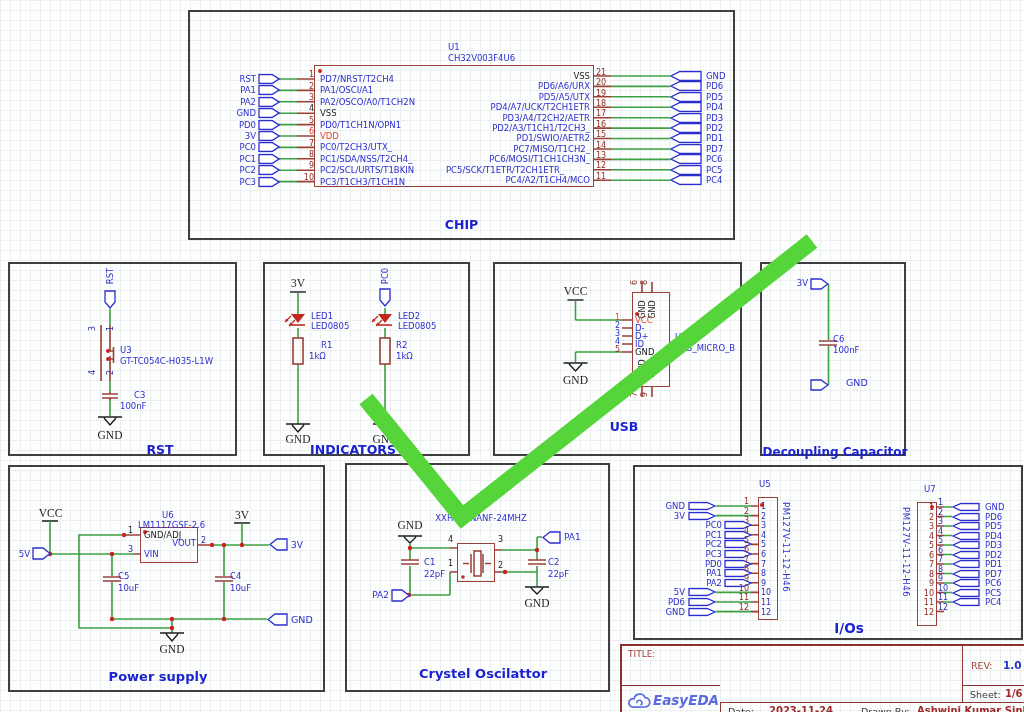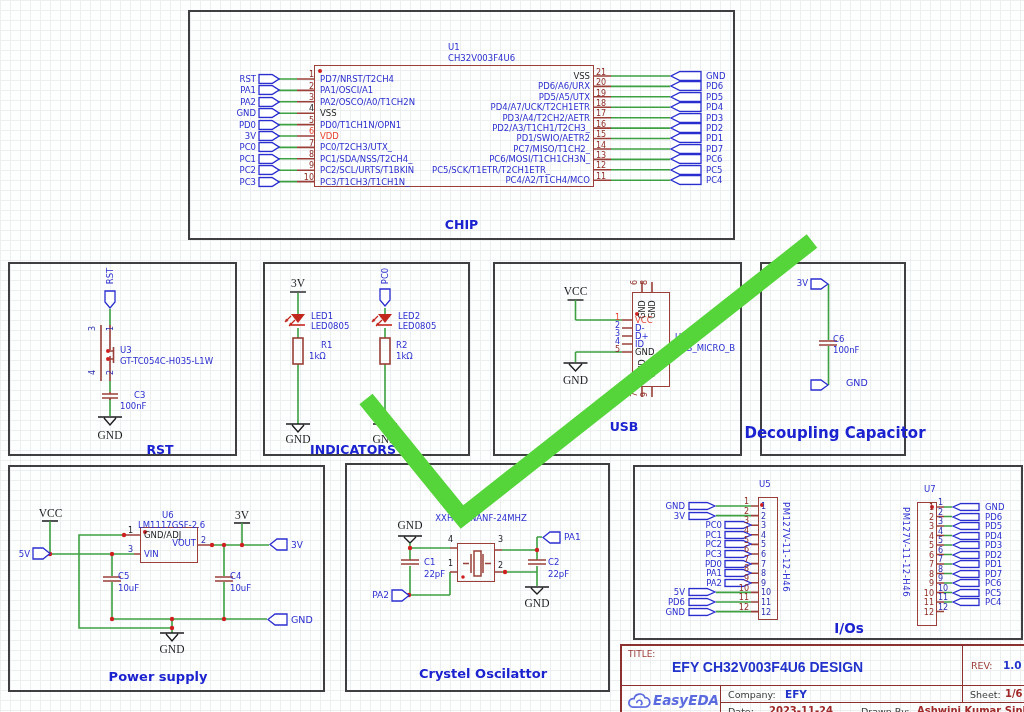--- a/index.html
+++ b/index.html
@@ -218,21 +218,21 @@
     </div>
       <div class="prow" style="height:10.42px">
       <span class="lbl c" style="left:0;width:170px;text-align:right">PC6/MOSI/T1CH1CH3N_</span>
       <span class="pnum" style="left:176px;width:20px;top:-3px">13</span>
       <svg class="pp c" style="left:250px" width="32" height="11">
           <path d="M31 1H10L1 5.5L10 10H31Z"></path>
         </svg>
       <span class="lbl c" style="left:286px">PC6</span>
     </div>
       <div class="prow" style="height:10.42px">
-      <span class="lbl c" style="left:12px;width:170px;text-align:left">PC5/SCK/T1ETR/T2CH1ETR_</span>
+      <span class="lbl c" style="left:0;width:170px;text-align:center">PC5/SCK/T1ETR/T2CH1ETR_</span>
       <span class="pnum" style="left:176px;width:20px;top:-3px">12</span>
       <svg class="pp c" style="left:250px" width="32" height="11">
           <path d="M31 1H10L1 5.5L10 10H31Z"></path>
         </svg>
       <span class="lbl c" style="left:286px">PC5</span>
     </div>
       <div class="prow" style="height:10.42px">
       <span class="lbl c" style="left:0;width:170px;text-align:right">PC4/A2/T1CH4/MCO</span>
       <span class="pnum" style="left:176px;width:20px;top:-3px">11</span>
       <svg class="pp c" style="left:250px" width="32" height="11">
@@ -361,21 +361,21 @@
   <span class="abs lbl" style="left:14px;top:14px;width:32px;text-align:right">3V</span>
   <svg class="pp abs" style="left:48px;top:14px" width="19" height="12">
       <path d="M1 1H11L18 6L11 11H1Z"></path>
     </svg>
   <span class="abs rf" style="left:71px;top:70px">C6</span>
   <span class="abs rf" style="left:71px;top:81px">100nF</span>
   <svg class="pp abs" style="left:48px;top:115px" width="19" height="12">
       <path d="M1 1H11L18 6L11 11H1Z"></path>
     </svg>
   <span class="abs lbl" style="left:84px;top:113px;font-size:9.5px">GND</span>
-  <span class="bt" style="left:73px;top:160px;font-size:15px">Decoupling Capacitor</span>
+  <span class="bt" style="left:73px;top:181px;font-size:12px">Decoupling Capacitor</span>
 </div>
 
 <div class="blk" style="left:8px;top:465px;width:317px;height:227px">
   <svg class="lay">
     <path class="k" d="M32 54H48M224 56H240"></path>
     <path class="w" d="M40 54V87M40 87H124M102 87V109M102 115V152M102 152H257M114 68H69V161H162M162 152V166M202 78H259M232 56V78M214 78V109M214 115V152"></path>
     <path class="m" d="M114 68H130M124 87H130M188 78H202M93 110H111M93 114H111M205 110H223M205 114H223"></path>
     <path class="k" d="M150 166H174M156 167L162 174L168 167"></path>
     <circle class="j" cx="40" cy="87" r="2.2"></circle>
       <circle class="j" cx="102" cy="87" r="2.2"></circle>
@@ -670,36 +670,31 @@
       <span class="pnum nvy" style="left:21px;width:16px;top:-4px">12</span>
 
     </div>
     </div>
   <span class="bt" style="left:214px;top:153px;font-size:13.5px">I/Os</span>
 </div>
 
 <div class="tbl" style="left:620px;top:644px;width:520px;height:70px">
   <div class="cell" style="left:0;top:0;width:340px;height:39px">
     <span class="abs tbl-lab" style="left:6px;top:3px">TITLE:</span>
-    <span class="abs tbl-ttl" style="left:50px;top:13px">EFY CH32V003F4U6 DESIGN</span>
   </div>
   <div class="cell" style="left:340px;top:0;width:180px;height:39px;border-left:1.5px solid var(--c-titleblock_border)">
     <span class="abs tbl-lab" style="left:8px;top:14px;font-size:9.5px">REV:</span>
     <span class="abs tbl-blue" style="left:40px;top:13px">1.0</span>
   </div>
   <div class="cell" style="left:0;top:39px;width:98px;height:31px;border-top:1.5px solid var(--c-titleblock_border)">
     <svg class="abs" style="left:5px;top:7px" width="26" height="18" viewBox="0 0 26 18">
       <path d="M6.2 14.2 a4.3 4.3 0 1 1 .9-8.5 A5.7 5.7 0 0 1 18 4.6 a4.7 4.7 0 0 1 1 9.3 Z" fill="none" stroke="var(--c-logo)" stroke-width="1.7"></path>
       <path d="M9.8 10.2 a2.6 2.6 0 1 1 3.8 2" fill="none" stroke="var(--c-logo)" stroke-width="1.5"></path>
     </svg>
     <span class="abs logo-txt" style="left:31px;top:6px">EasyEDA</span>
-  </div>
-  <div class="cell" style="left:98px;top:39px;width:242px;height:17px;border-top:1.5px solid var(--c-titleblock_border);border-left:1.5px solid var(--c-titleblock_border)">
-    <span class="abs tbl-lab2" style="left:7px;top:3px">Company:</span>
-    <span class="abs tbl-blue" style="left:64px;top:2px">EFY</span>
   </div>
   <div class="cell" style="left:340px;top:39px;width:180px;height:17px;border-top:1.5px solid var(--c-titleblock_border);border-left:1.5px solid var(--c-titleblock_border)">
     <span class="abs tbl-lab2" style="left:7px;top:3px">Sheet:</span>
     <span class="abs tbl-red" style="left:42px;top:2px">1/6</span>
   </div>
   <div class="cell" style="left:98px;top:56px;width:422px;height:14px;border-top:1.5px solid var(--c-titleblock_border);border-left:1.5px solid var(--c-titleblock_border)">
     <span class="abs tbl-lab2" style="left:7px;top:3px">Date:</span>
     <span class="abs tbl-red" style="left:48px;top:2px">2023-11-24</span>
     <span class="abs tbl-lab2" style="left:140px;top:3px">Drawn By:</span>
     <span class="abs tbl-red" style="left:196px;top:2px">Ashwini Kumar Sinha</span>

